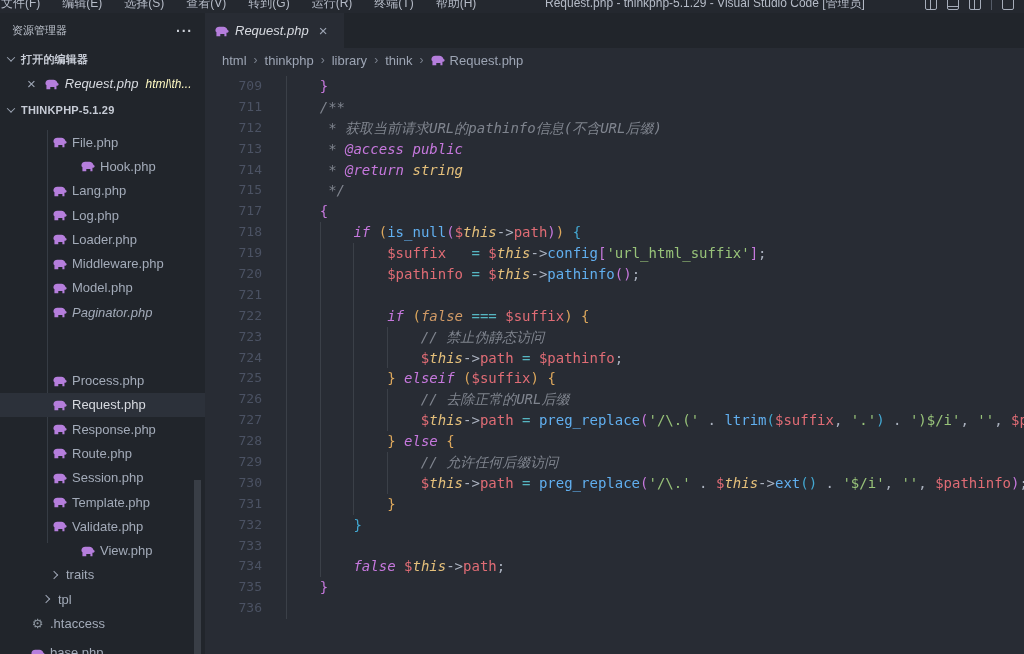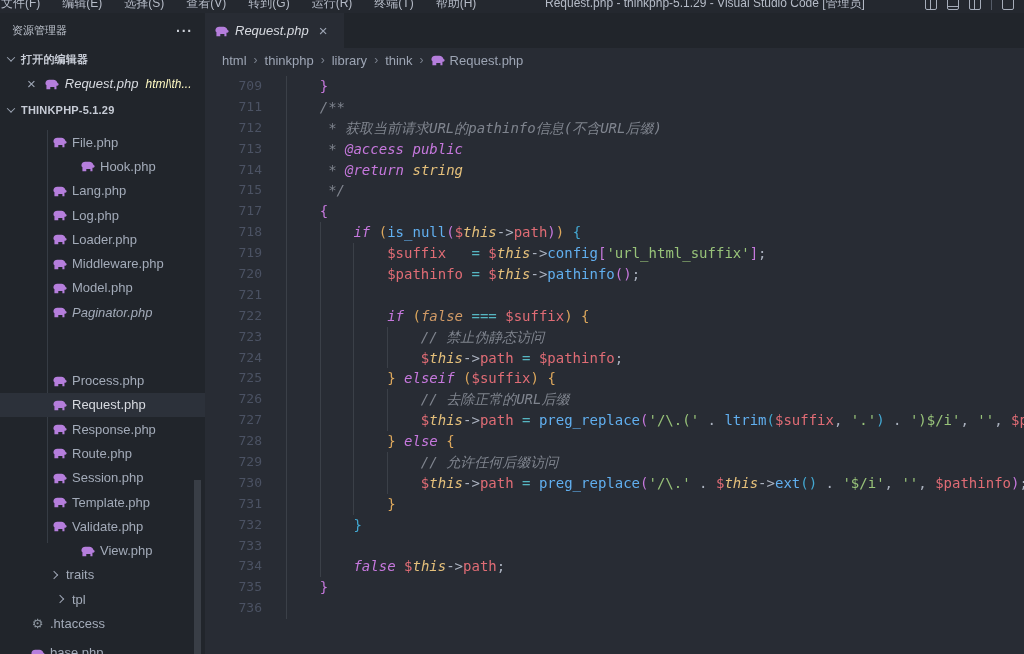--- a/index.html
+++ b/index.html
@@ -259,21 +259,21 @@
               </svg>
             </span>
             <span class="lb">View.php</span>
           </div>
           <div class="tree-row" style="padding-left: 46px;">
             <span class="icon-slot">
               <span class="chev right"></span>
             </span>
             <span class="lb">traits</span>
           </div>
-          <div class="tree-row" style="padding-left: 52px; text-align: center;">
+          <div class="tree-row" style="padding-left: 38px; text-align: center;">
             <span class="icon-slot">
               <span class="chev right"></span>
             </span>
             <span class="lb">tpl</span>
           </div>
           <div class="tree-row" style="padding-left: 30px;">
             <span class="icon-slot gear-ico">⚙</span>
             <span class="lb">.htaccess</span>
           </div>
           <div class="tree-row" style="padding-left: 30px; align-items: flex-end;">

